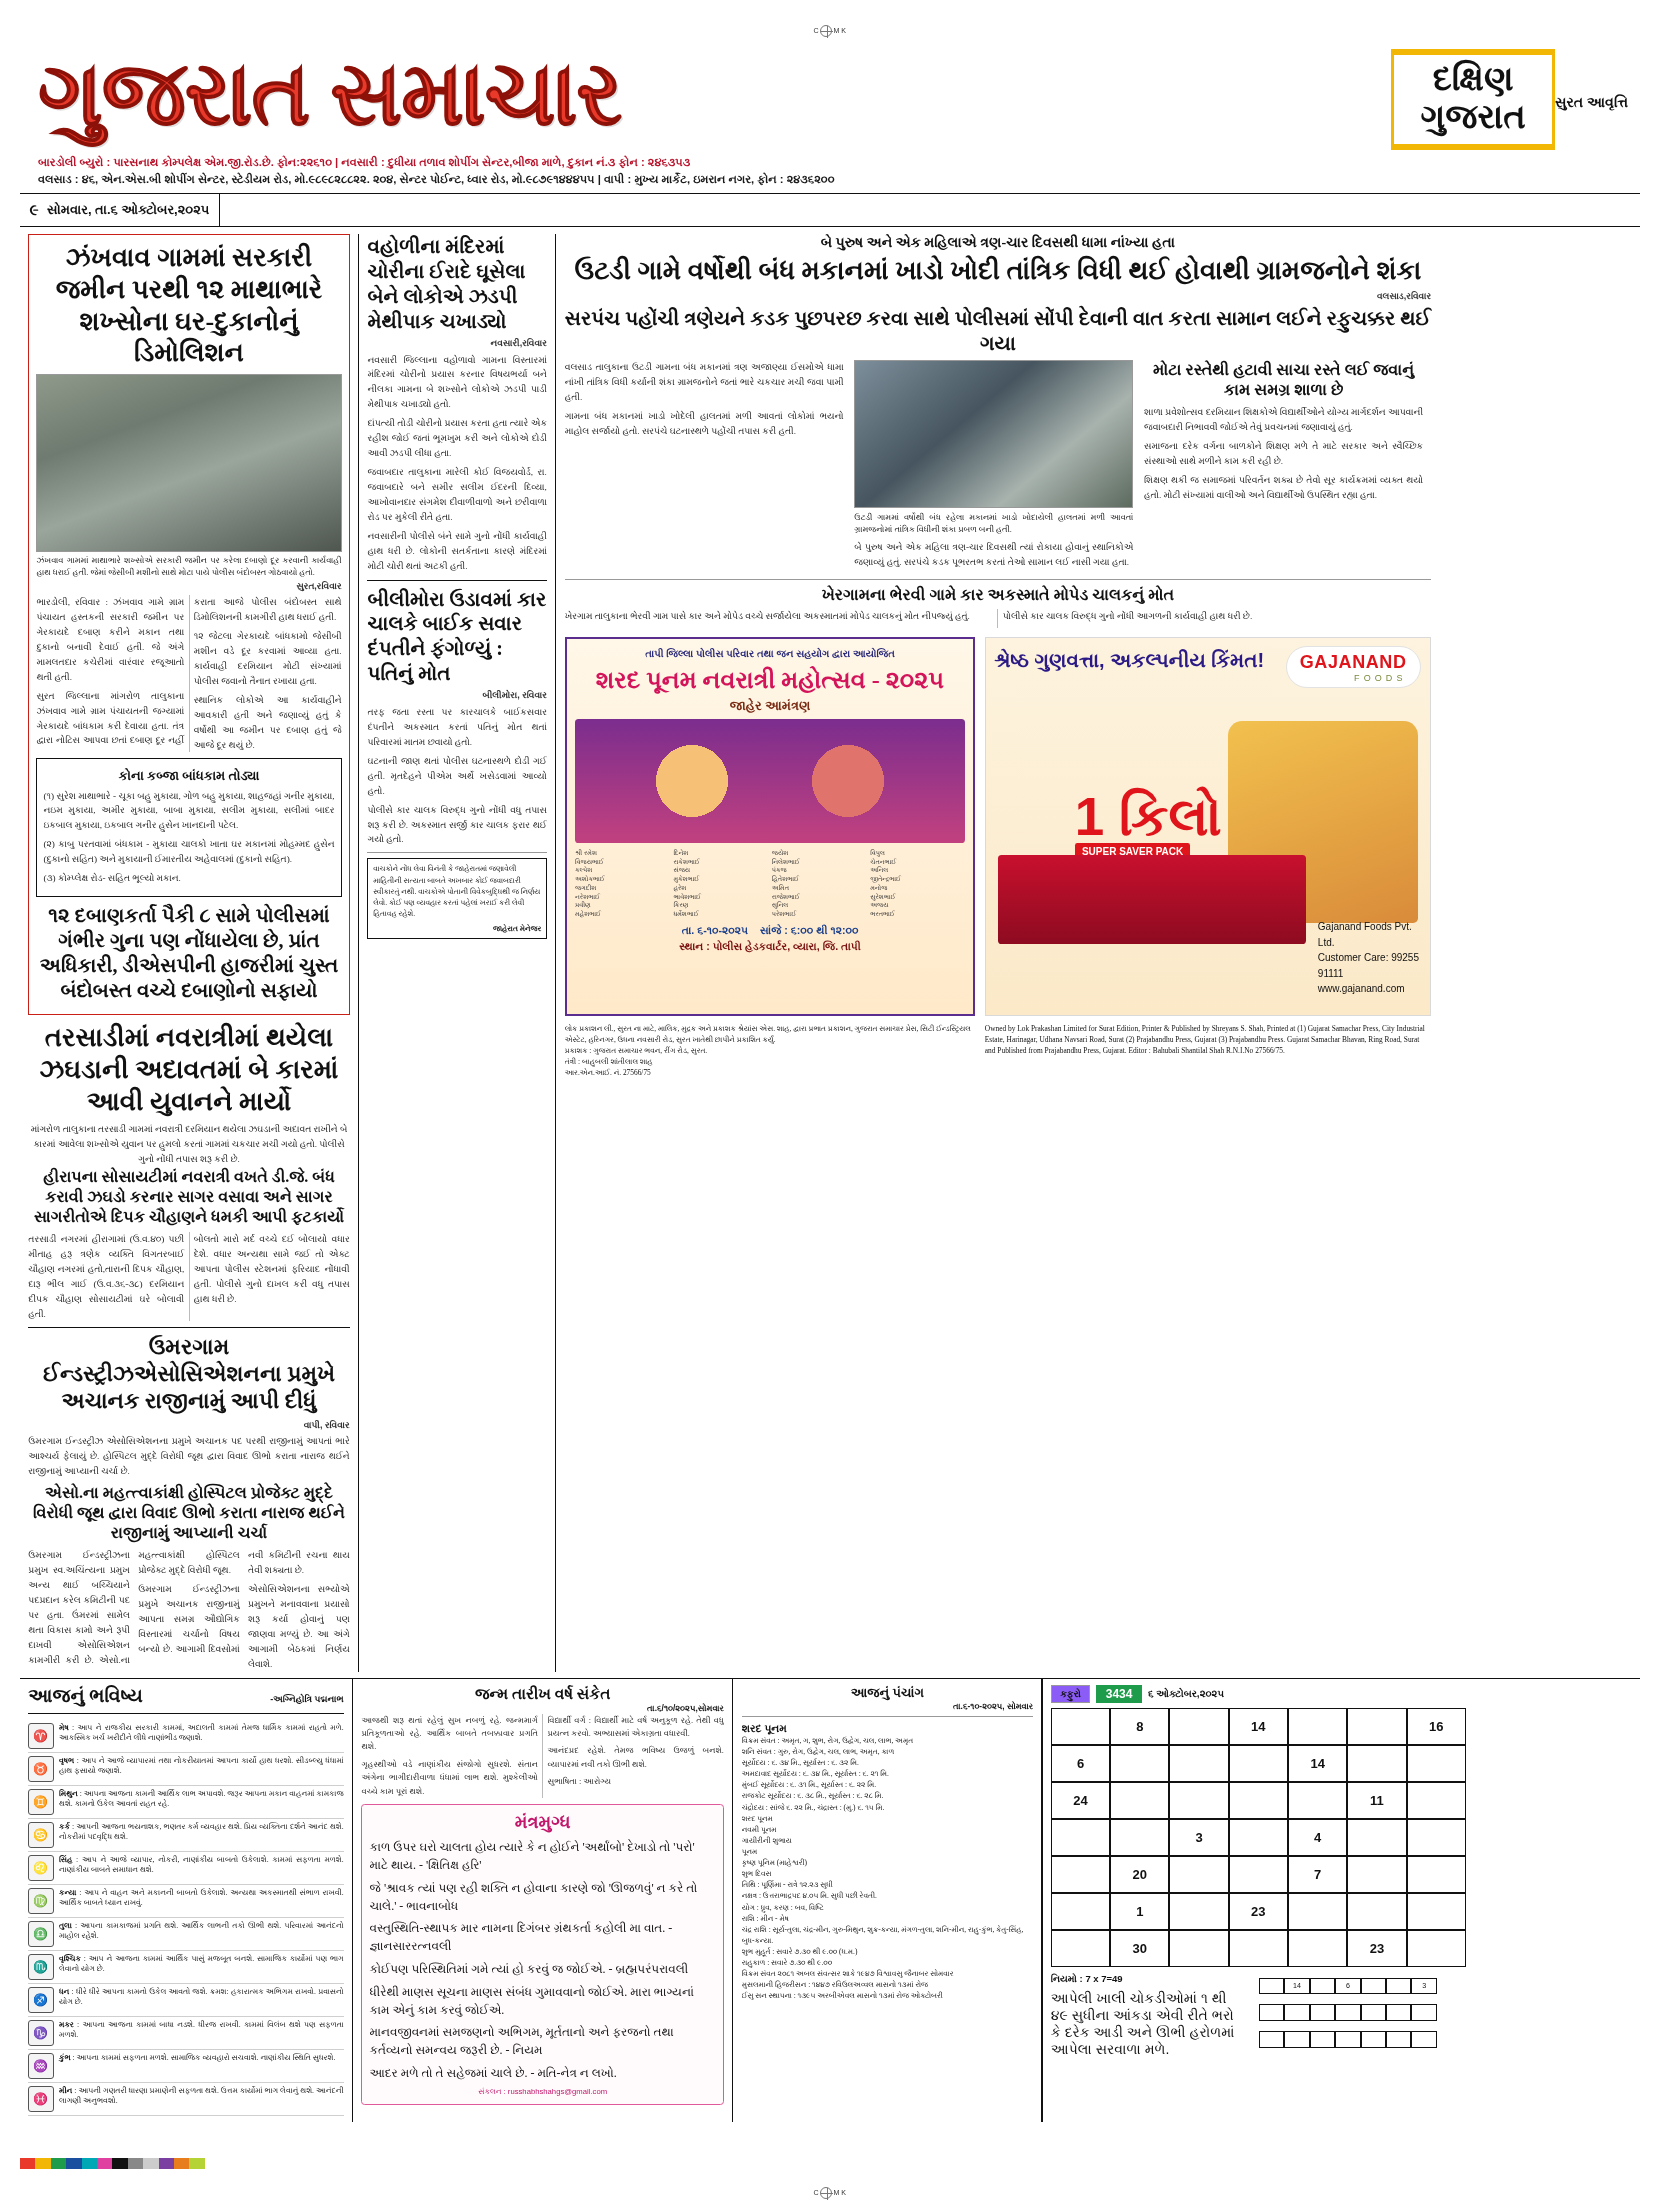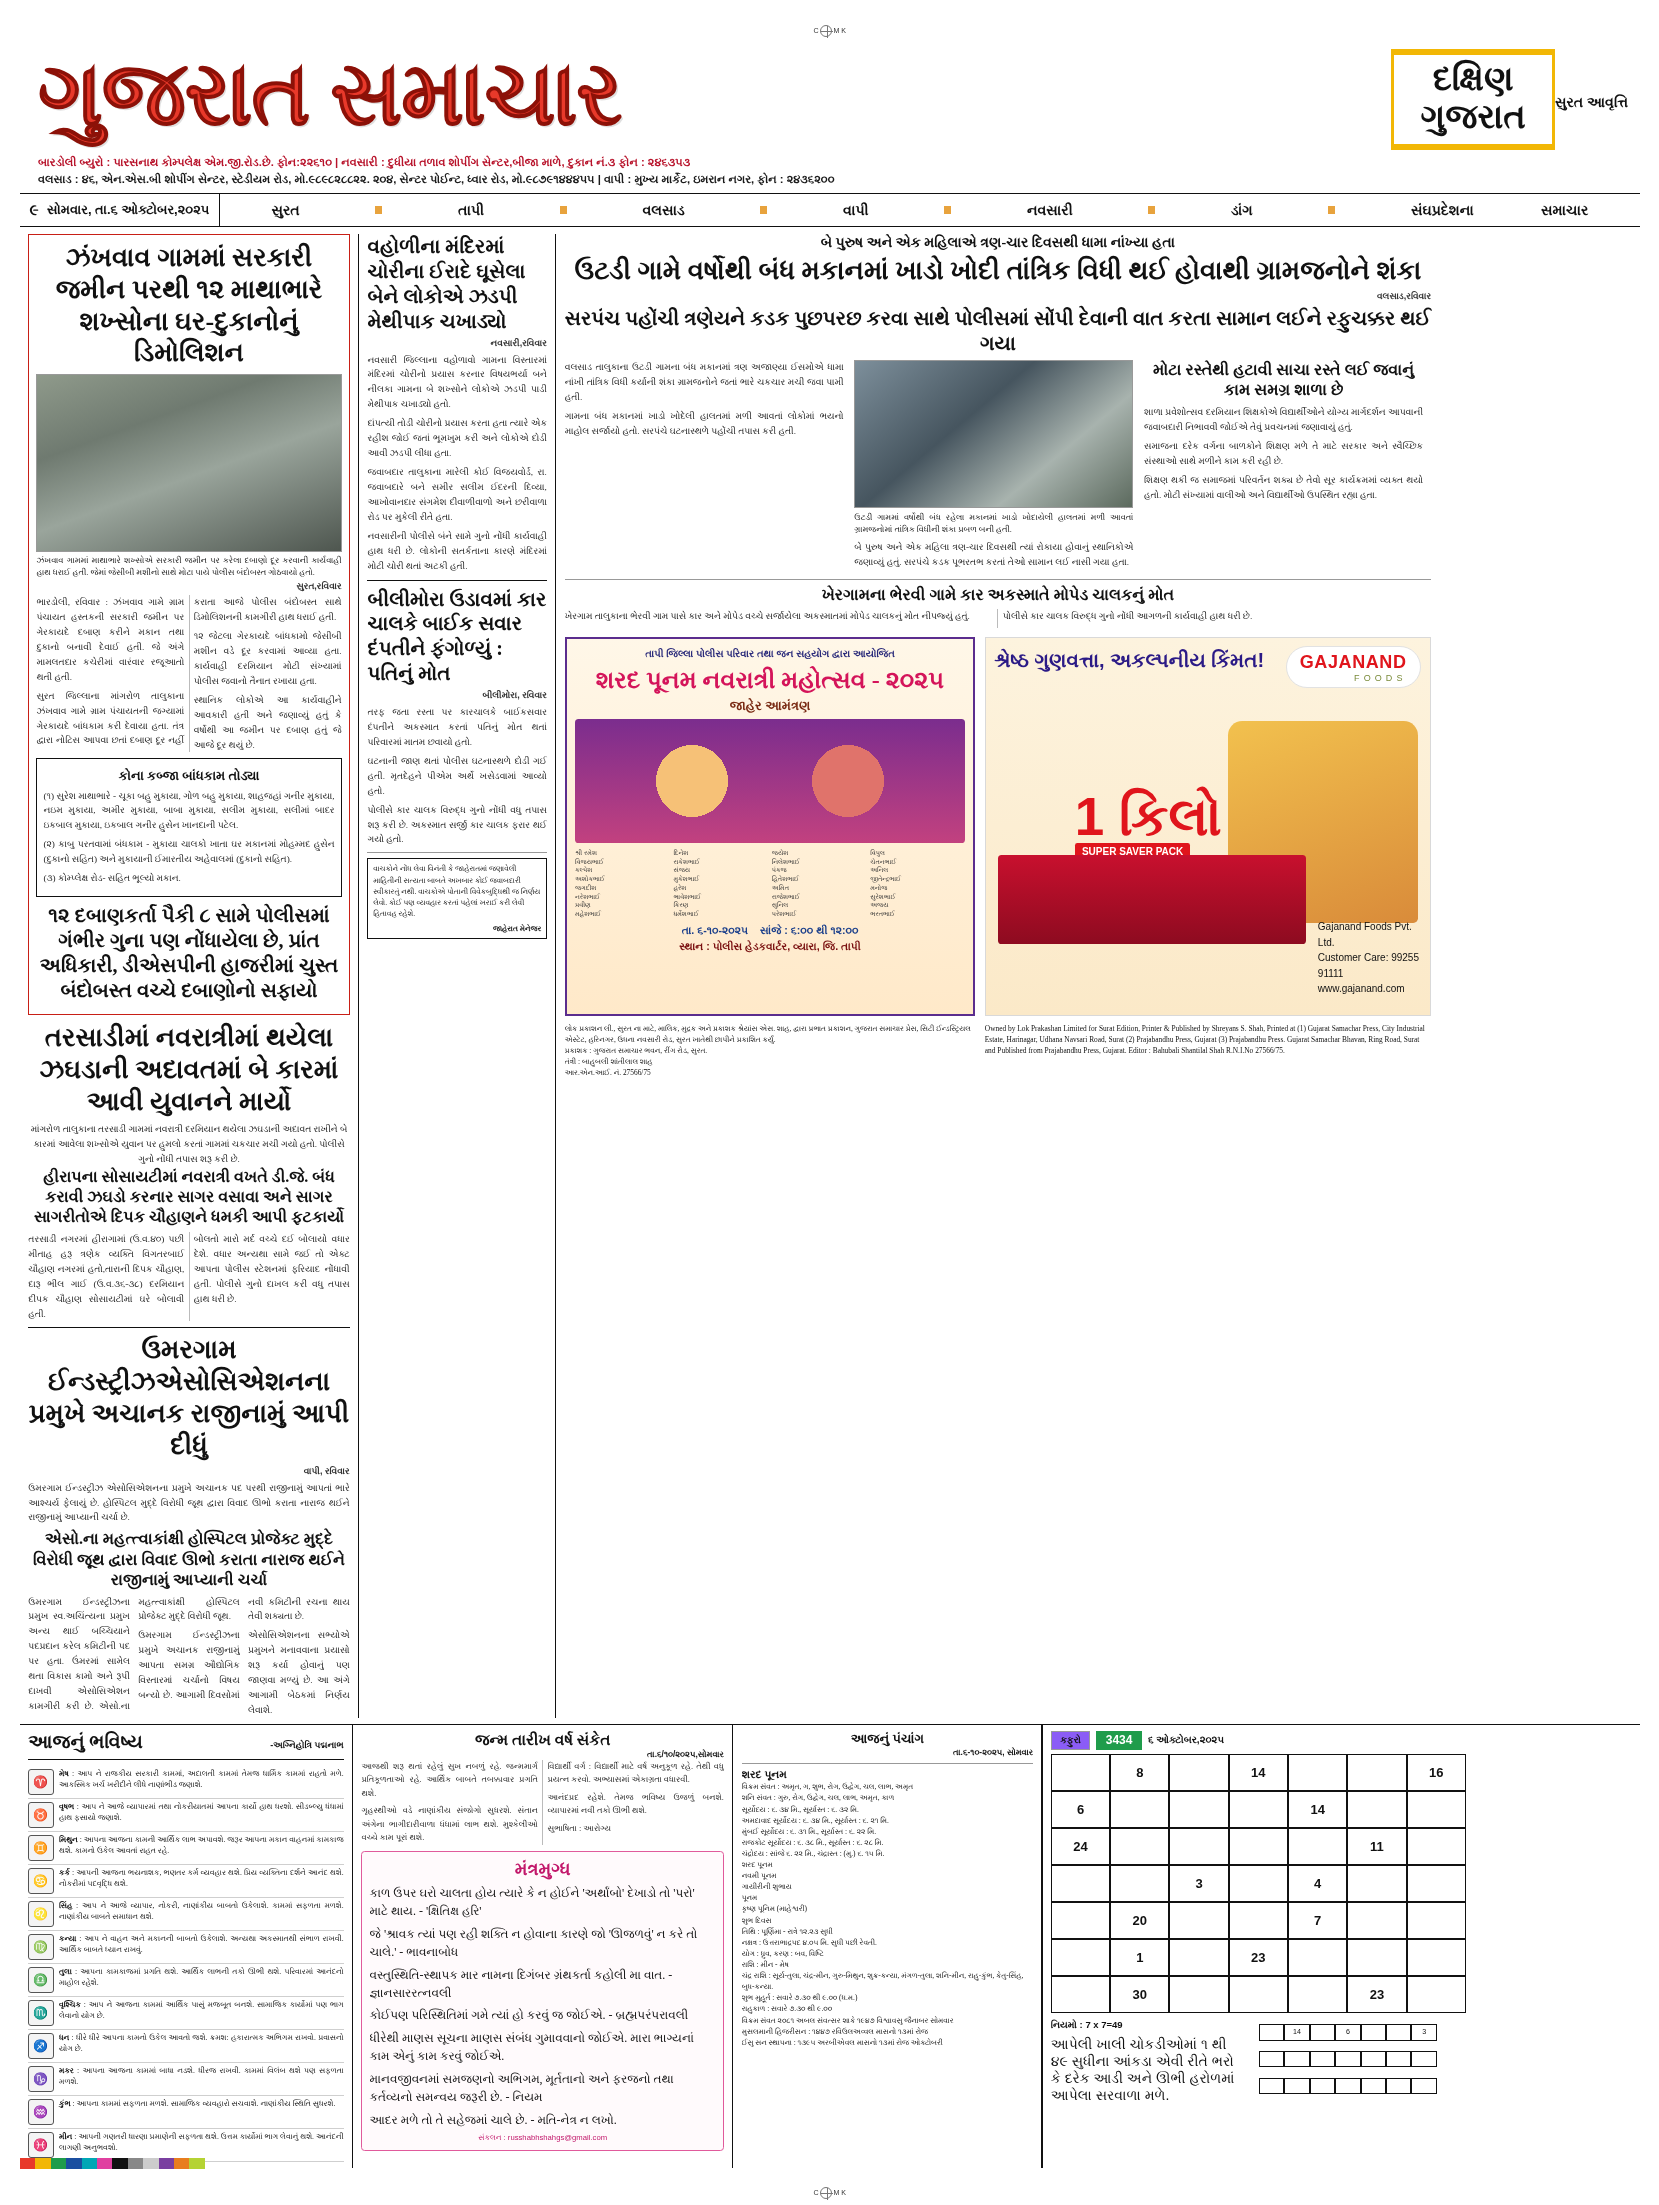--- a/index.html
+++ b/index.html
@@ -71,21 +71,21 @@
   .col { padding: 0 8.3px; }
   .vline { width:1.2px; background:#111; }
   .c1 { width: 338px; }
   .c2 { width: 196px; }
 
   h1.headline {
     font-family:"Liberation Serif", serif;
     font-weight:bold; color:#111; margin:0 0 4.7px 0;
   }
   .hl-xl { font-size:26px; line-height:1.22; }
-  .hl-lg { font-size:26px; line-height:1.22; }
+  .hl-lg { font-size:22px; line-height:1.22; }
   .hl-md { font-size:20px; line-height:1.24; }
   .hl-sm { font-size:16px; line-height:1.26; }
   .hl-red { color:#c81f16; }
   .center { text-align:center; }
 
   .body-txt {
     font-size:9.2px; line-height:1.62; text-align:justify; color:#1b1b1b;
     font-family:"Liberation Serif", serif;
   }
   .body-txt p { margin:0 0 4.1px 0; }
@@ -204,36 +204,20 @@
 
   <div class="contact">
     <div>બારડોલી બ્યુરો : પારસનાથ કોમ્પલેક્ષ એમ.જી.રોડ.છે. ફોન:૨૨૬૧૦ | નવસારી : દુધીયા તળાવ શોપીંગ સેન્ટર,બીજા માળે, દુકાન નં.૩ ફોન : ૨૪૬૩૫૩</div>
     <div class="l2">વલસાડ : ૪૬, એન.એસ.બી શોપીંગ સેન્ટર, સ્ટેડીયમ રોડ, મો.૯૮૯૮૨૮૮૨૨. ૨૦૪, સેન્ટર પોઈન્ટ, ધ્વાર રોડ, મો.૯૮૭૯૧૪૪૪૫૫ | વાપી : મુખ્ય માર્કેટ, ઇમરાન નગર, ફોન : ૨૪૩૬૨૦૦</div>
   </div>
 
   <div class="navstrip">
     <div class="nav-date">
       <span class="nav-num">૯</span>
       <span>સોમવાર, તા.૬ ઓક્ટોબર,૨૦૨૫</span>
-    </div>
-    <div class="nav-items">
-      <span>સુરત</span>
-      <i class="nav-sq"></i>
-      <span>તાપી</span>
-      <i class="nav-sq"></i>
-      <span>વલસાડ</span>
-      <i class="nav-sq"></i>
-      <span>વાપી</span>
-      <i class="nav-sq"></i>
-      <span>નવસારી</span>
-      <i class="nav-sq"></i>
-      <span>ડાંગ</span>
-      <i class="nav-sq"></i>
-      <span>સંઘપ્રદેશના</span>
-      <span>સમાચાર</span>
     </div>
   </div>
 
   <div class="grid">
 
     <div class="col c1">
       <div class="boxed boxed-red">
         <h1 class="headline hl-xl center hl-red">ઝંખવાવ ગામમાં સરકારી જમીન પરથી ૧૨ માથાભારે શખ્સોના ઘર-દુકાનોનું ડિમોલિશન</h1>
         <div class="photo ph1"></div>
         <div class="caption">ઝંખવાવ ગામમાં માથાભારે શખ્સોએ સરકારી જમીન પર કરેલા દબાણો દૂર કરવાની કાર્યવાહી હાથ ધરાઈ હતી. જેમાં જેસીબી મશીનો સાથે મોટા પાયે પોલીસ બંદોબસ્ત ગોઠવાયો હતો.</div>

